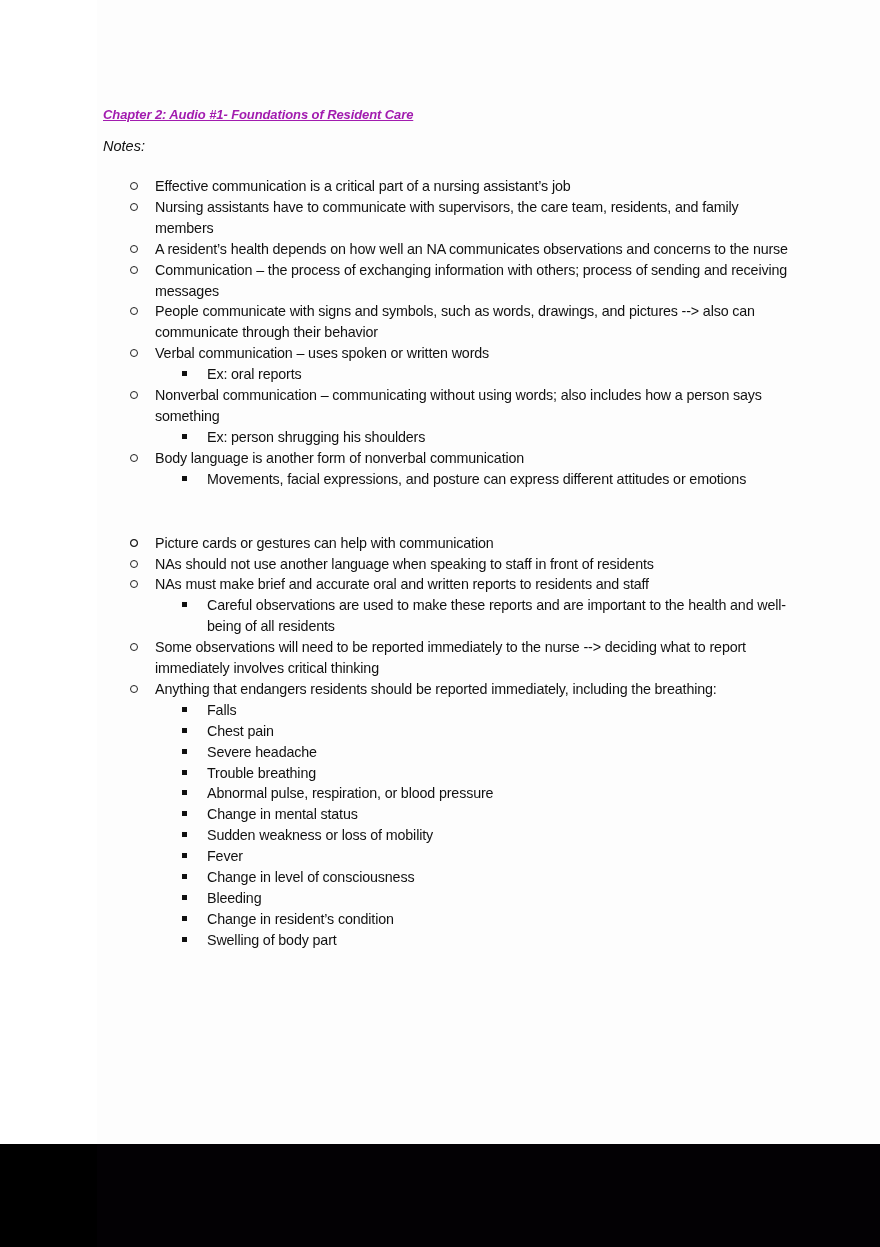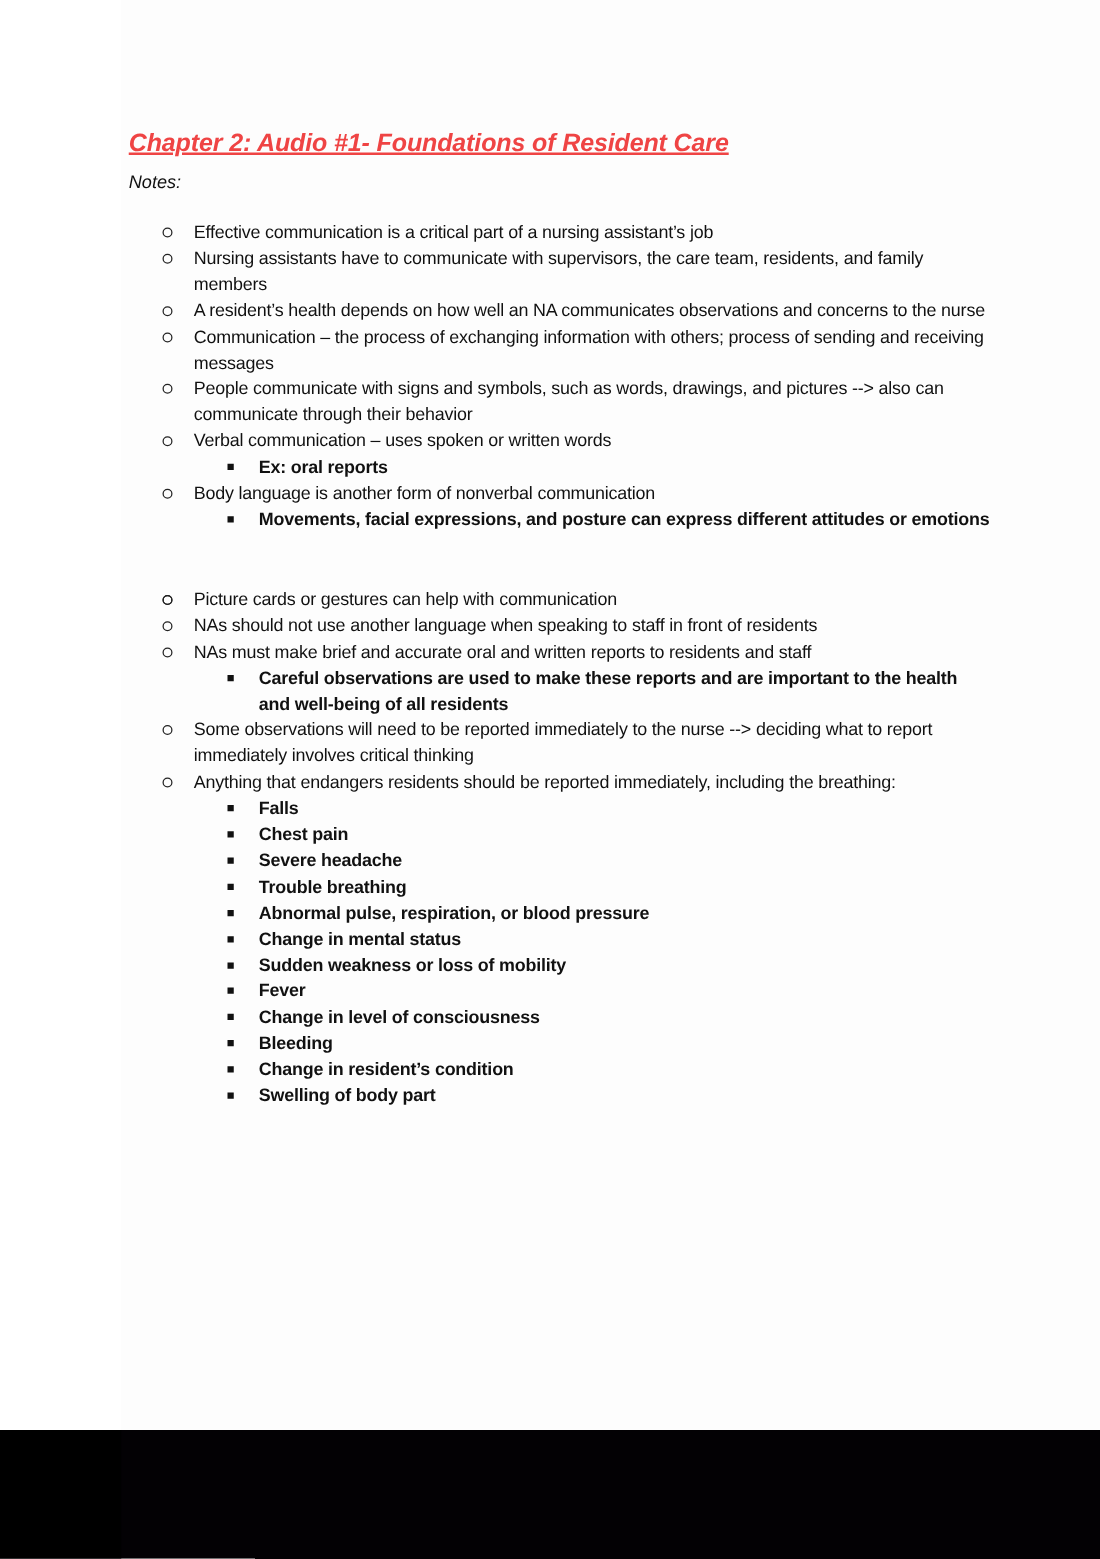--- a/index.html
+++ b/index.html
@@ -20,36 +20,36 @@
   }
   .black-band {
     position: absolute; left: 0; top: 1144px; width: 880px; height: 103px;
     background: #030104;
   }
   .black-band .left { position:absolute; left:0; top:0; width:97px; height:103px; background:#000; }
   .content {
     position: absolute; left: 103px; top: 102px; width: 690px;
   }
   .title {
-    font-size: 20px; font-weight: bold; font-style: italic;
-    text-decoration: underline; color: #ef4444;
+    font-size: 13px; font-weight: bold; font-style: italic;
+    text-decoration: underline; color: #a21caf;
     margin: 0; height: 26px; line-height: 26px; letter-spacing: -0.1px;
   }
   .notes-label {
     font-size: 14.5px; font-style: italic; 
     margin-top: 7px; height: 22px; line-height: 22px;
   }
   ul { list-style: none; margin: 0; padding: 0; }
   .l1 { margin-top: 19px; }
   .l1 > li { position: relative; padding-left: 52px; font-size: 14.3px; line-height: 20.9px; letter-spacing: -0.15px; }
   .l1 > li > .b1 {
     position: absolute; left: 27px; top: 6px;
     width: 6px; height: 6px; border: 1px solid #222; border-radius: 50%;
   }
-  .l2 > li { position: relative; padding-left: 52px; font-size: 14.3px; line-height: 20.9px; font-weight: bold; }
+  .l2 > li { position: relative; padding-left: 52px; font-size: 14.3px; line-height: 20.9px; }
   .l2 > li > .b2 {
     position: absolute; left: 27px; top: 7px; width: 5px; height: 5px; background: #111;
   }
   .l2 { margin-left: -52px; padding-left: 52px; }
   .spacer { height: 43px; }
 </style>
 </head>
 <body>
 
 <div class="page"></div>
@@ -60,20 +60,23 @@
   <div class="notes-label">Notes:</div>
 
   <ul class="l1" id="list1">
       <li><span class="b1"></span><span>Effective communication is a critical part of a nursing assistant’s job</span></li>
       <li><span class="b1"></span><span>Nursing assistants have to communicate with supervisors, the care team, residents, and family members</span></li>
       <li><span class="b1"></span><span>A resident’s health depends on how well an NA communicates observations and concerns to the nurse</span></li>
       <li><span class="b1"></span><span>Communication – the process of exchanging information with others; process of sending and receiving messages</span></li>
       <li><span class="b1"></span><span>People communicate with signs and symbols, such as words, drawings, and pictures --&gt; also can communicate through their behavior</span></li>
       <li><span class="b1"></span><span>Verbal communication – uses spoken or written words</span><ul class="l2">
           <li><span class="b2"></span><span>Ex: oral reports</span></li>
+        </ul></li>
+      <li><span class="b1"></span><span>Nonverbal communication – communicating without using words; also includes how a person says something</span><ul class="l2">
+          <li><span class="b2"></span><span>Ex: person shrugging his shoulders</span></li>
         </ul></li>
       <li><span class="b1"></span><span>Body language is another form of nonverbal communication</span><ul class="l2">
           <li><span class="b2"></span><span>Movements, facial expressions, and posture can express different attitudes or emotions</span></li>
         </ul></li>
     </ul>
   <div class="spacer"></div>
   <ul class="l1" id="list2" style="margin-top:0">
       <li><span class="b1"></span></li>
       <li><span class="b1"></span><span>Picture cards or gestures can help with communication</span></li>
       <li><span class="b1"></span><span>NAs should not use another language when speaking to staff in front of residents</span></li>

